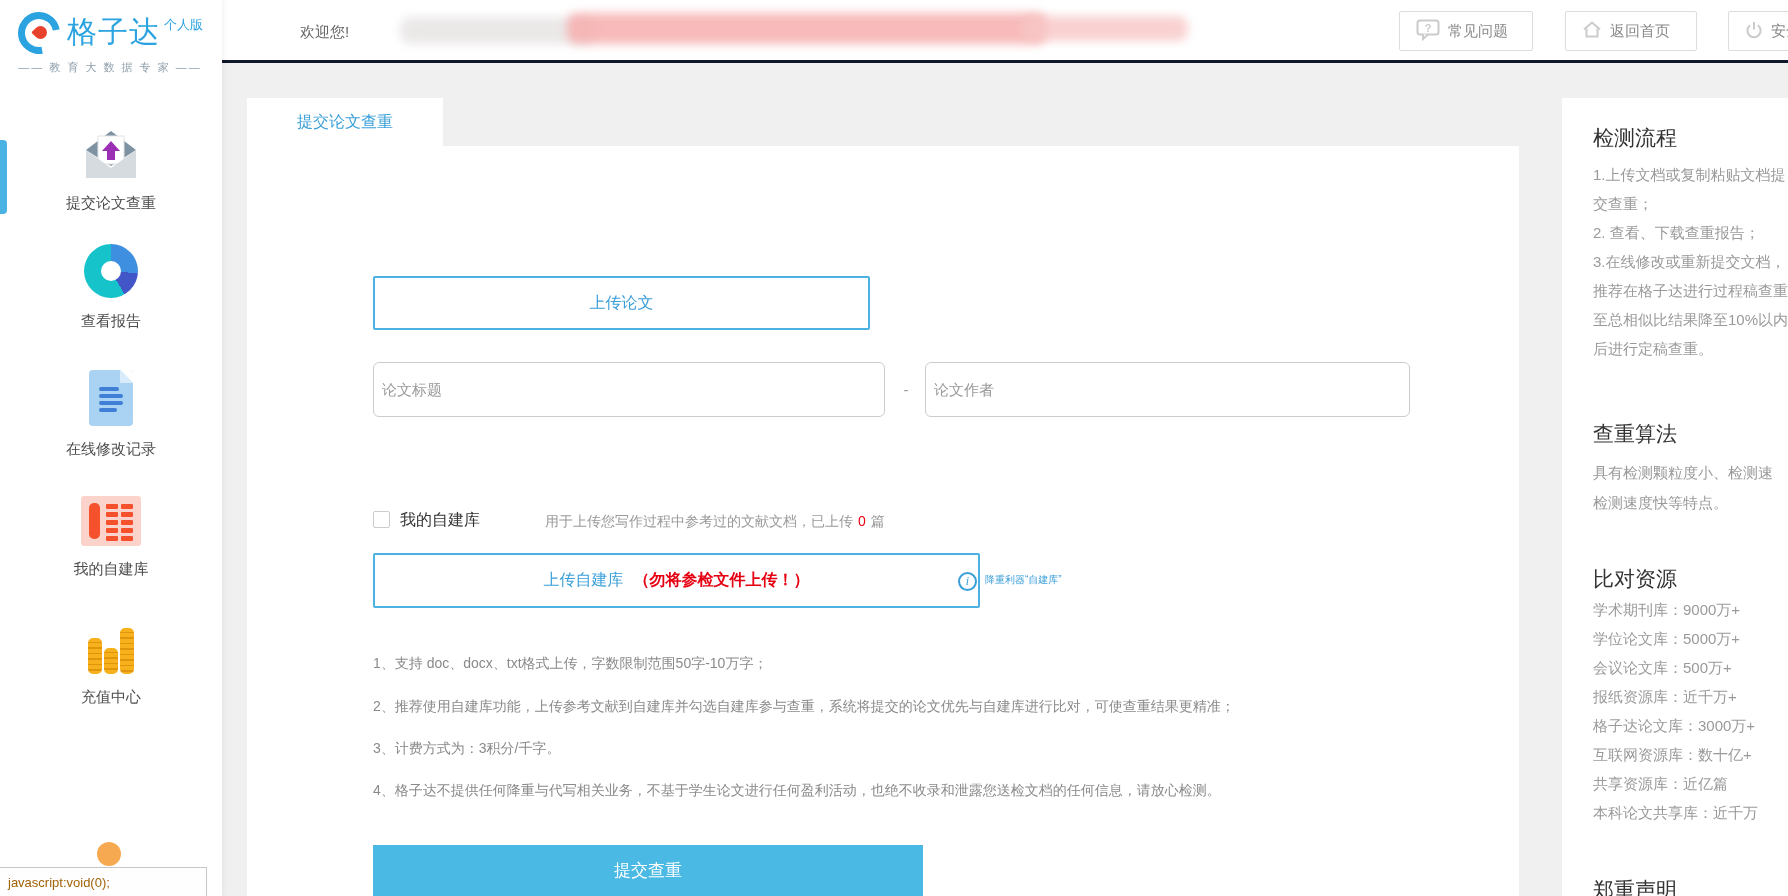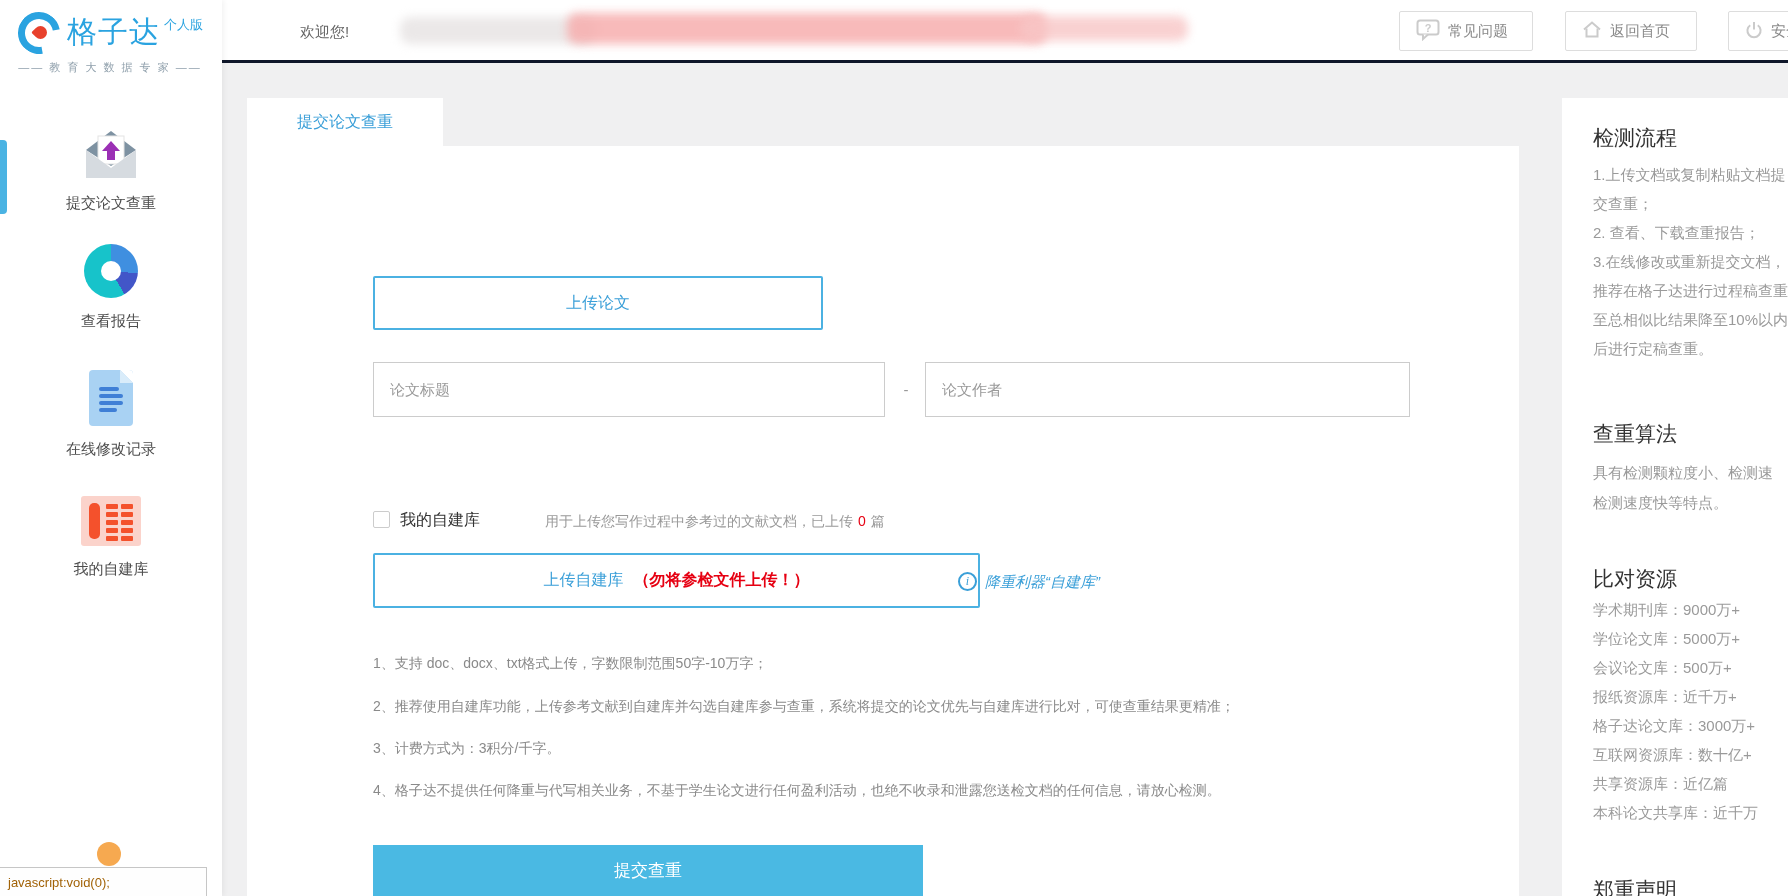--- a/index.html
+++ b/index.html
@@ -58,38 +58,38 @@
   .statusbar { position:absolute; left:0; top:867px; width:207px; height:29px; background:#fefefe;
                border:1px solid #c6c6c6; border-left:0; border-bottom:0; display:flex; align-items:center;
                padding-left:8px; font-size:13px; color:#a16207; z-index:10; }
 
   
   .tab { position:absolute; left:247px; top:98px; width:196px; height:48px; background:#fff; color:#3a9fd8;
          font-size:16px; display:flex; align-items:center; justify-content:center; cursor:pointer; }
   .panel { position:absolute; left:247px; top:146px; width:1272px; height:750px; background:#fff; }
   .btn-outline { position:absolute; border:2px solid #4bb1e2; border-radius:2px; background:#fff;
                  display:flex; align-items:center; justify-content:center; cursor:pointer; font-size:16px; }
-  .upload-paper { left:126px; top:130px; width:450px; height:54px; color:#3a9fd8;font-family:Liberation Serif, serif; }
-  .field { position:absolute; top:216px; height:55px; border:1px solid #ccc; border-radius:0; padding:0 16px;
+  .upload-paper { left:126px; top:130px; width:497px; height:54px; color:#3a9fd8;font-family:Liberation Serif, serif; }
+  .field { position:absolute; top:216px; height:55px; border:1px solid #ccc; border-radius:6px; padding:0 8px;
            font-size:15px; color:#333; background:#fff; font-family:"Liberation Sans", sans-serif; }
   .field::placeholder { color:#999; }
   .f-title { left:126px; width:512px; }
   .f-author { left:678px; width:485px; }
   .dash { position:absolute; left:640px; top:216px; width:38px; height:55px; display:flex; align-items:center; justify-content:center; color:#999; font-size:15px; }
   .cbx { position:absolute; left:126px; top:365px; width:17px; height:17px; border:1px solid #ccc; border-radius:2px; background:#fff; cursor:pointer; }
   .mylib-label { position:absolute; left:153px; top:364px; font-size:16px; color:#333; }
   .mylib-desc { position:absolute; left:298px; top:367px; font-size:14px; color:#999; }
   .mylib-desc .cnt { color:#e60012; margin:0 5px; }
   .uplib { left:126px; top:407px; width:607px; height:55px; gap:10px; }
   .uplib .lbl { color:#3a9fd8; }
   .uplib .warn { color:#e60012; font-weight:bold; }
   .info-i { position:absolute; left:711px; top:426px; width:19px; height:19px; border:2px solid #3a9fd8; border-radius:50%;
             display:flex; align-items:center; justify-content:center; color:#3a9fd8; font-size:12px; font-style:italic;
             font-family:"Liberation Serif", serif; cursor:pointer; }
-  .lib-tip { position:absolute; left:738px; top:427px; font-size:15px; color:#3a9fd8; cursor:pointer;font-style:italic; }
+  .lib-tip { position:absolute; left:738px; top:427px; font-size:10px; color:#3a9fd8; cursor:pointer; }
   .note { position:absolute; left:126px; font-size:14px; color:#8a8a8a; white-space:nowrap; }
   .n1{ top:509px; } .n2{ top:552px; } .n3{ top:594px; } .n4{ top:636px; }
   .submit { position:absolute; left:126px; top:699px; width:550px; height:51px; background:#4ab9e3; color:#fff;
             font-size:17px; display:flex; align-items:center; justify-content:center; border:none; cursor:pointer; }
 
   
   .aside { position:absolute; left:1562px; top:98px; width:300px; height:798px; background:#fff; overflow:hidden; }
   .sec-title { position:absolute; left:31px; font-size:21px; color:#333; font-weight:500; white-space:nowrap; }
   .sec-body { position:absolute; left:31px; font-size:15px; color:#9a9a9a; line-height:29px; white-space:nowrap; }
   .t1{ top:26px; } .b1{ top:62px; }
@@ -180,20 +180,26 @@
         <span class="roll"></span>
         <b style="left:25px;top:8px;"></b><b style="left:40px;top:8px;"></b>
         <b style="left:25px;top:16px;"></b><b style="left:40px;top:16px;"></b>
         <b style="left:25px;top:24px;"></b><b style="left:40px;top:24px;"></b>
         <b style="left:25px;top:32px;"></b><b style="left:40px;top:32px;"></b>
         <b style="left:25px;top:40px;"></b><b style="left:40px;top:40px;"></b>
       </span>
       <span class="side-label">我的自建库</span>
     </div>
 
+    <div class="side-item si-5">
+      <span class="ic coins">
+        <i class="c1"></i><i class="c2"></i><i class="c3"></i>
+      </span>
+      <span class="side-label">充值中心</span>
+    </div>
 
     <span class="avatar-part"></span>
   </div>
 
   <div class="statusbar">
     <span>javascript:void(0);</span>
   </div>
 
   <div class="tab">
     <span>提交论文查重</span>

